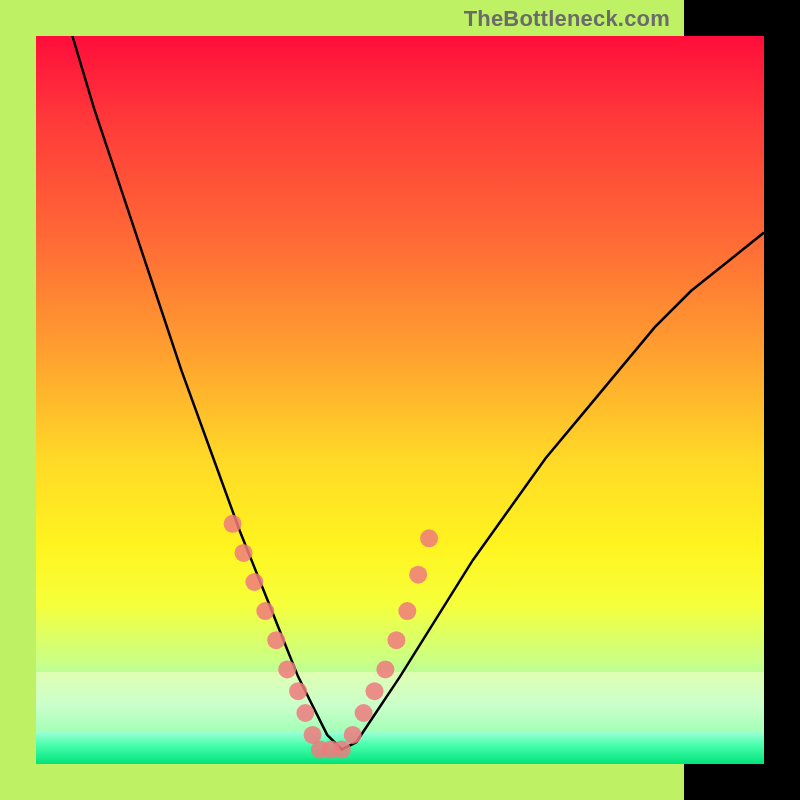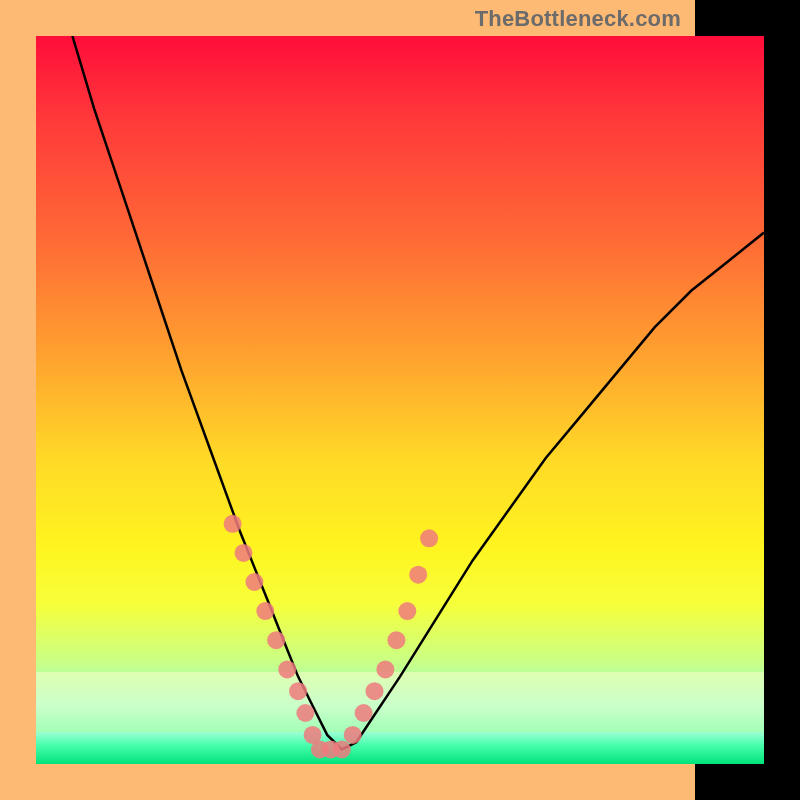--- a/index.html
+++ b/index.html
@@ -9,22 +9,21 @@
     height: 800px;
     overflow: hidden;
     background: #000;
   }
   .frame {
     position: absolute;
     top: 0;
     left: 0;
     width: 684px;
     height: 800px;
-    background: #fdba74;
-    padding-left: 11px;
+    background: #bef264;
   }
   .plot-area {
     position: absolute;
     top: 36px;
     left: 36px;
     width: 728px;
     height: 728px;
     background: linear-gradient(
       to bottom,
       #ff0d3a 0%,

